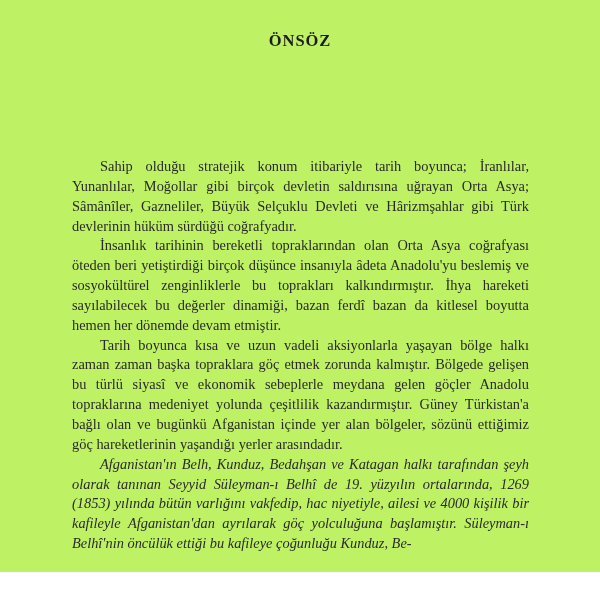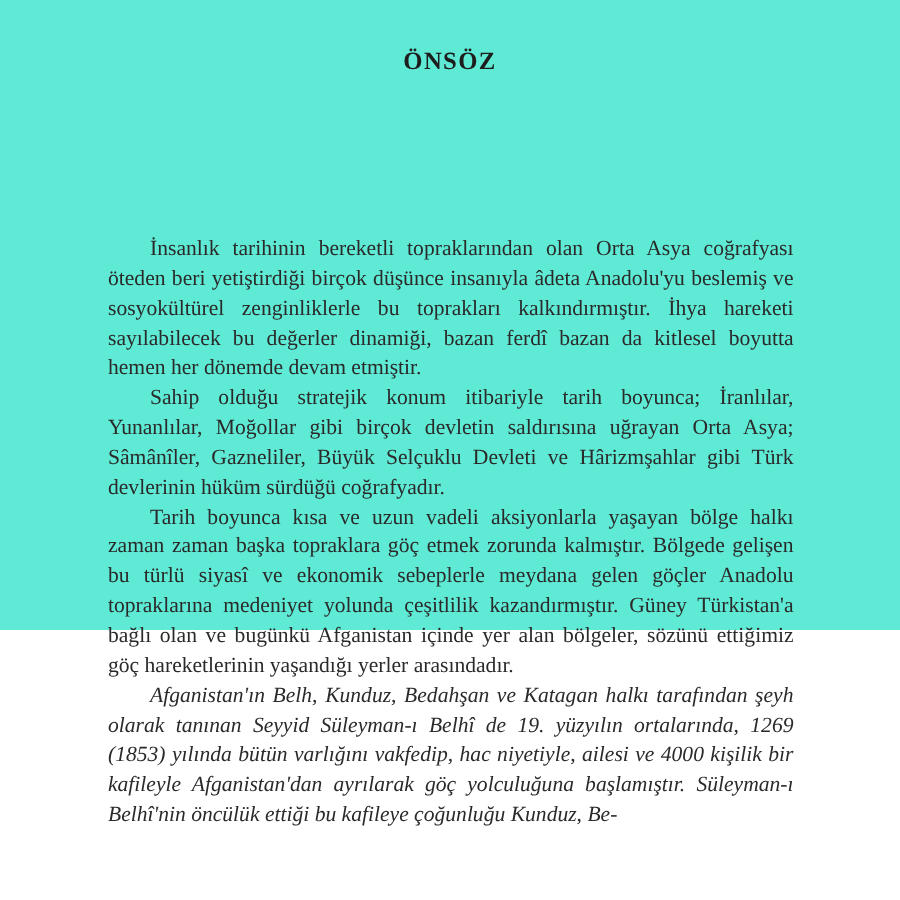--- a/index.html
+++ b/index.html
@@ -11,22 +11,22 @@
     height: 600px;
     background: #ffffff;
     font-family: "Liberation Serif", "DejaVu Serif", serif;
     color: #2a2a2a;
     overflow: hidden;
   }
 
   .page {
     position: relative;
     width: 600px;
-    height: 420px;
-    background: #5eead4;
+    height: 572px;
+    background: #bef264;
     box-sizing: border-box;
   }
 
   .page-title {
     position: absolute;
     top: 20px;
     left: 0;
     width: 600px;
     text-align: center;
     font-size: 16.5px;
@@ -66,19 +66,19 @@
   }
 </style>
 </head>
 <body>
 
 <div class="page">
 
   <h1 class="page-title">ÖNSÖZ</h1>
 
   <div class="body-block">
+    <p class="para">Sahip olduğu stratejik konum itibariyle tarih boyunca; İranlılar, Yunanlılar, Moğollar gibi birçok devletin saldırısına uğrayan Orta Asya; Sâmânîler, Gazneliler, Büyük Selçuklu Devleti ve Hârizmşahlar gibi Türk devlerinin hüküm sürdüğü coğrafyadır.</p>
     <p class="para">İnsanlık tarihinin bereketli topraklarından olan Orta Asya coğrafyası öteden beri yetiştirdiği birçok düşünce insanıyla âdeta Anadolu'yu beslemiş ve sosyokültürel zenginliklerle bu toprakları kalkındırmıştır. İhya hareketi sayılabilecek bu değerler dinamiği, bazan ferdî bazan da kitlesel boyutta hemen her dönemde devam etmiştir.</p>
-    <p class="para">Sahip olduğu stratejik konum itibariyle tarih boyunca; İranlılar, Yunanlılar, Moğollar gibi birçok devletin saldırısına uğrayan Orta Asya; Sâmânîler, Gazneliler, Büyük Selçuklu Devleti ve Hârizmşahlar gibi Türk devlerinin hüküm sürdüğü coğrafyadır.</p>
     <p class="para">Tarih boyunca kısa ve uzun vadeli aksiyonlarla yaşayan bölge halkı zaman zaman başka topraklara göç etmek zorunda kalmıştır. Bölgede gelişen bu türlü siyasî ve ekonomik sebeplerle meydana gelen göçler Anadolu topraklarına medeniyet yolunda çeşitlilik kazandırmıştır. Güney Türkistan'a bağlı olan ve bugünkü Afganistan içinde yer alan bölgeler, sözünü ettiğimiz göç hareketlerinin yaşandığı yerler arasındadır.</p>
     <p class="para">Afganistan'ın Belh, Kunduz, Bedahşan ve Katagan halkı tarafından şeyh olarak tanınan Seyyid Süleyman-ı Belhî de 19. yüzyılın ortalarında, 1269 (1853) yılında bütün varlığını vakfedip, hac niyetiyle, ailesi ve 4000 kişilik bir kafileyle Afganistan'dan ayrılarak göç yolculuğuna başlamıştır. Süleyman-ı Belhî'nin öncülük ettiği bu kafileye çoğunluğu Kunduz, Be-</p>
   </div>
 
 </div>
 
 </body></html>

